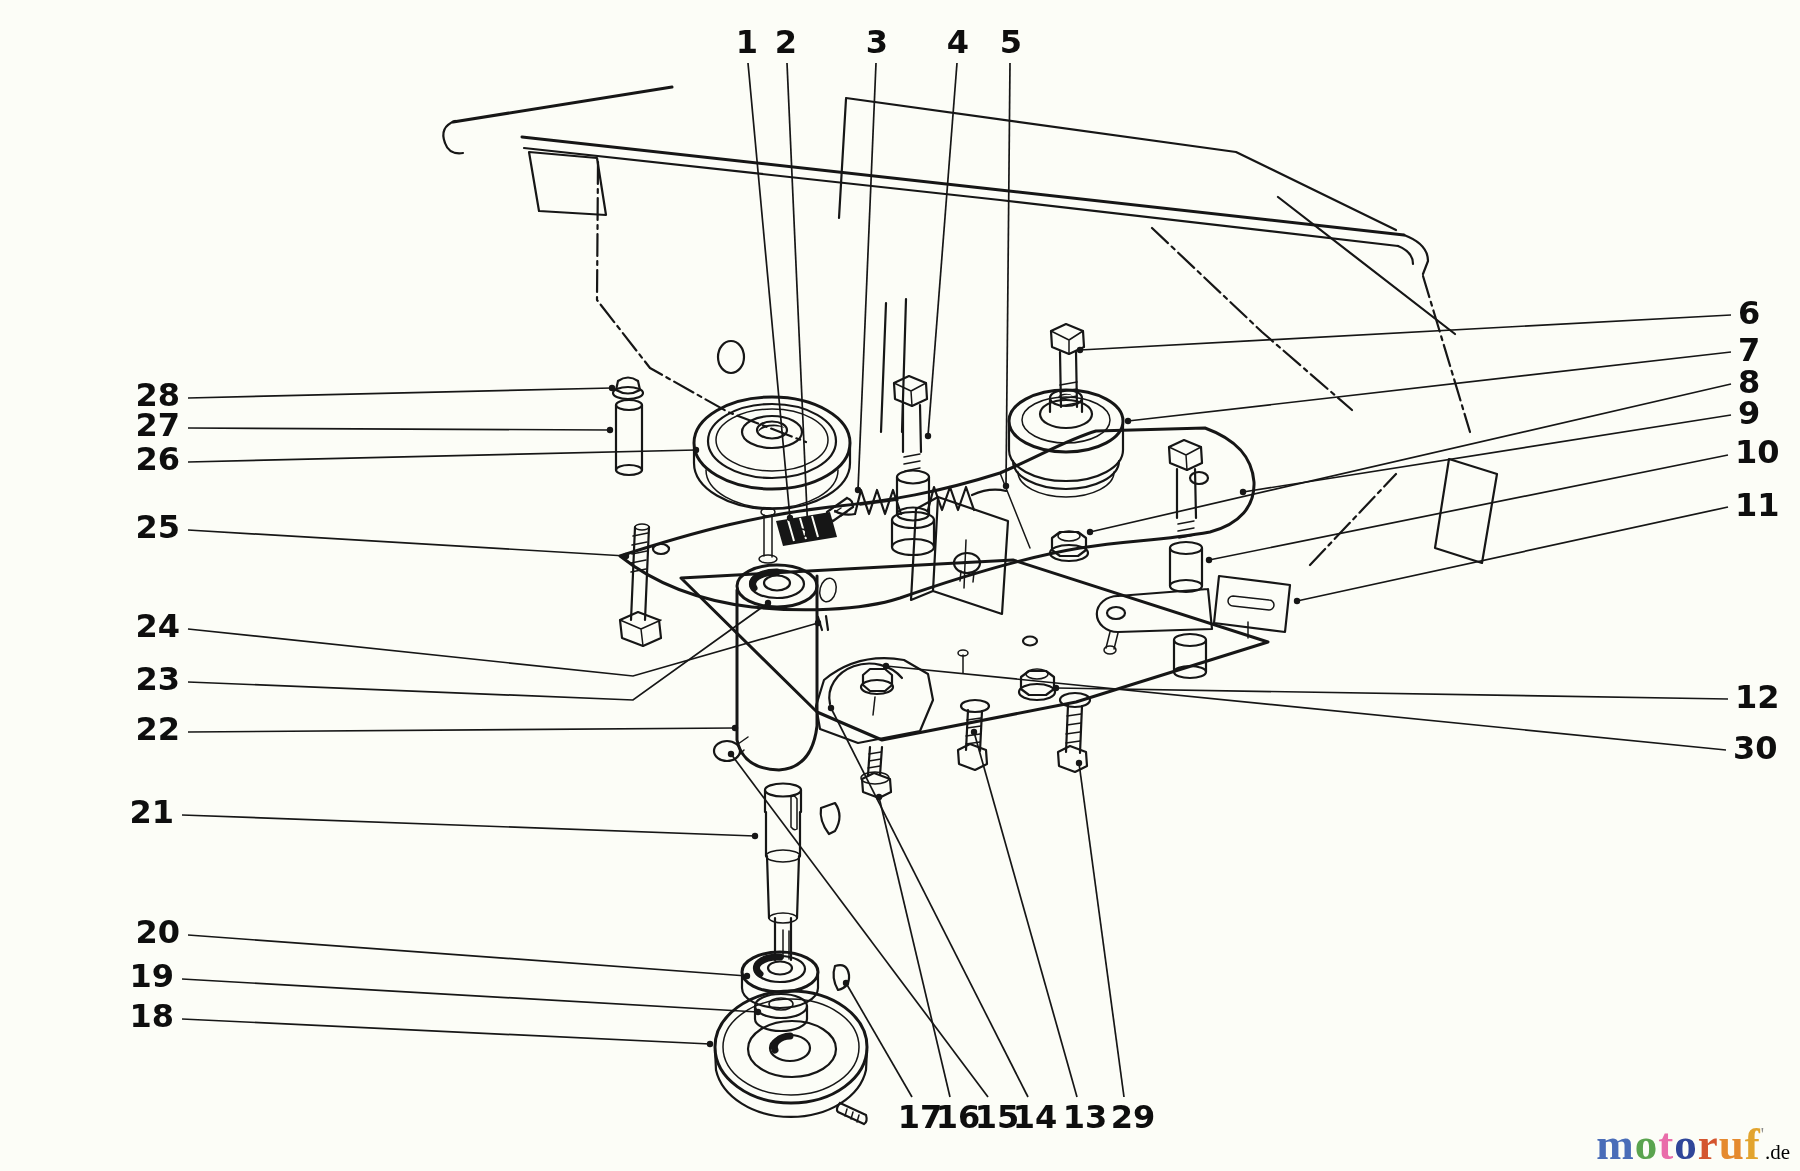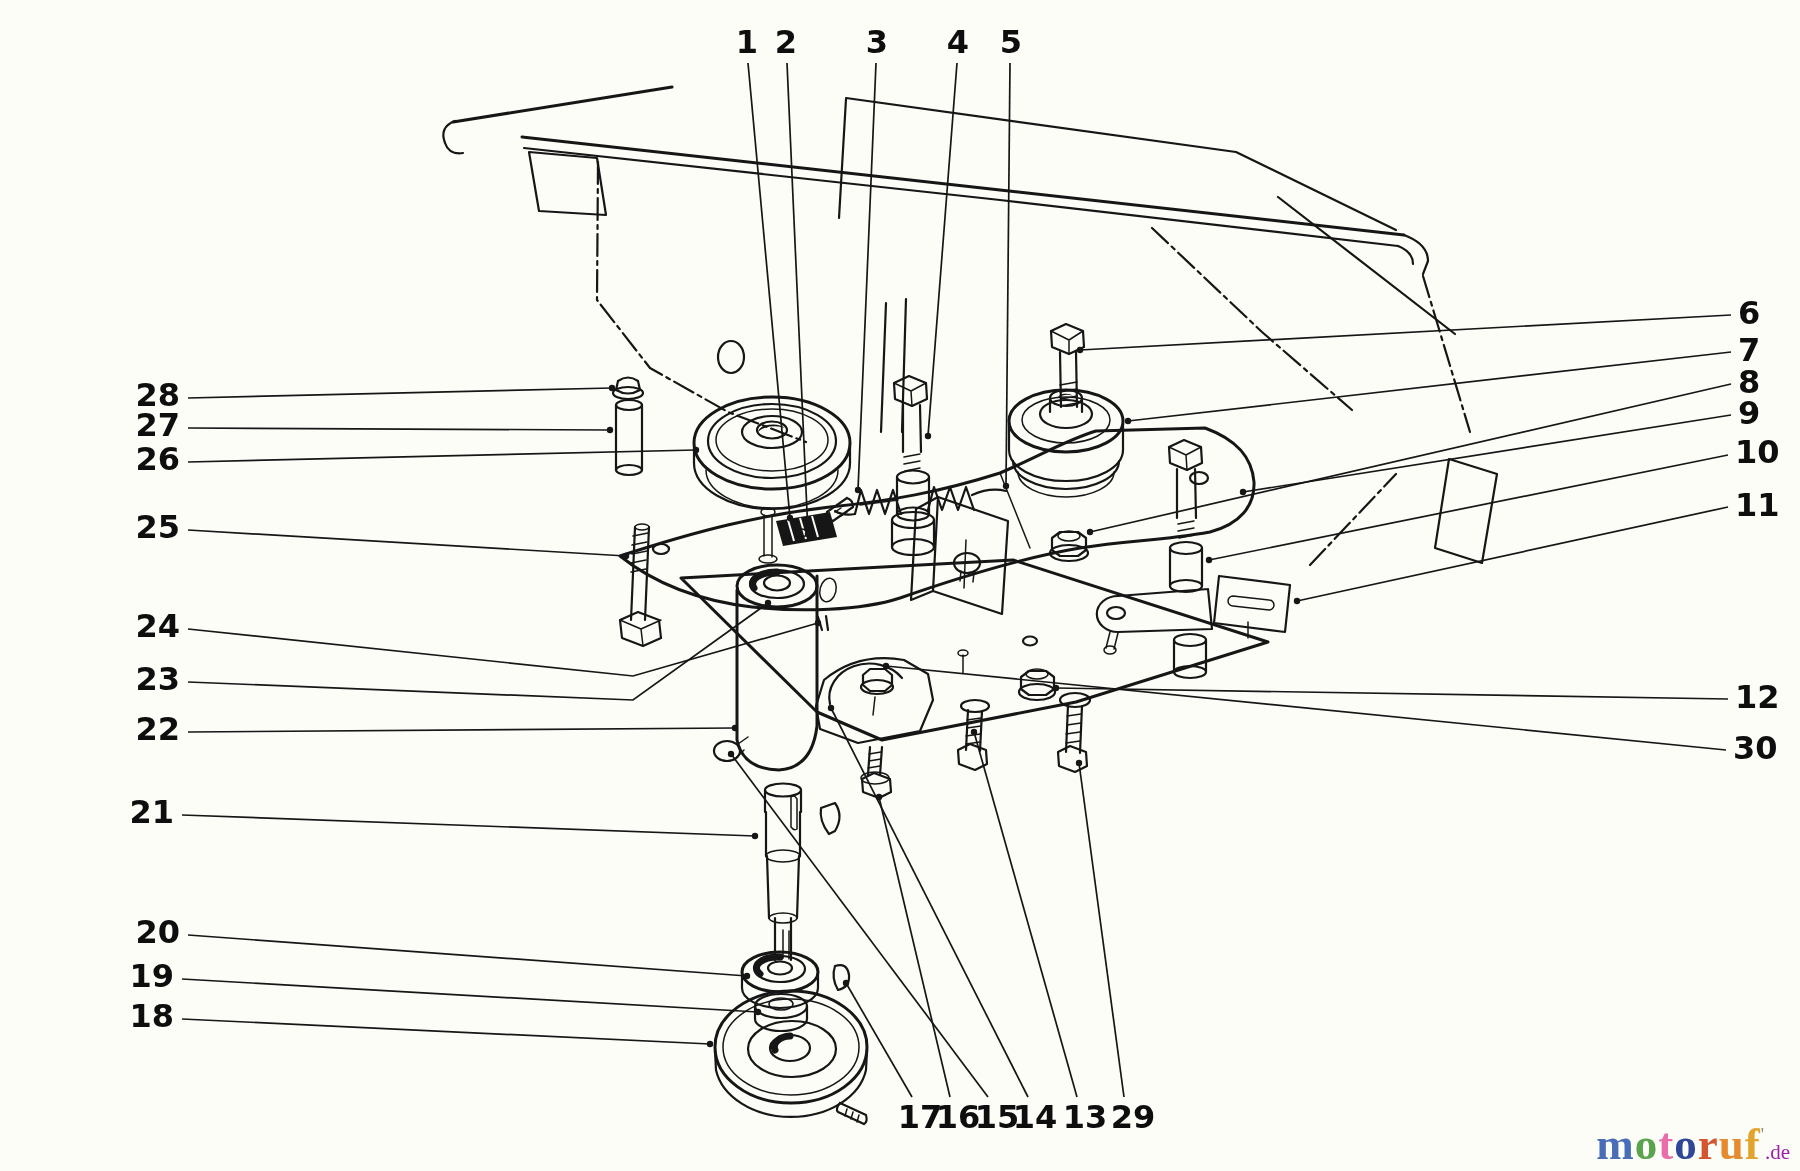--- a/index.html
+++ b/index.html
@@ -12,21 +12,21 @@
   .phantom{stroke-dasharray:22 5 4 5;stroke-width:2.2}
   .dark{fill:#161616;stroke:none}
   .hatchw{stroke:#fcfdf7;stroke-width:2;fill:none}
   .leader{fill:none;stroke:#161616;stroke-width:1.7}
   .leader-dot{fill:#161616;stroke:none}
   .callout-num{font-family:"DejaVu Sans",sans-serif;font-weight:700;font-size:32px;fill:#0e0e0e}
   .watermark{position:absolute;right:10px;bottom:4px;
              font-family:"Liberation Serif",serif;font-weight:700;font-size:45px;line-height:1;
              letter-spacing:1px;white-space:nowrap}
   .watermark .tick{font-size:18px;color:#8a8a8a;vertical-align:18px;font-weight:400}
-  .watermark .suffix{font-size:21px;color:#a21caf;font-weight:400;letter-spacing:0}
+  .watermark .suffix{font-size:21px;color:#000000;font-weight:400;letter-spacing:0}
 </style>
 </head>
 <body>
 
 <svg id="diagram-svg" width="1800" height="1171" viewBox="0 0 1800 1171">
 
   <g>
     <path class="ln s2" d="M455,121 q-16,6 -10,22 q4,12 18,10"></path>
     <path class="ln" d="M453,122 L672,87"></path>
     <path class="ln" d="M522,137 L1000,190 L1404,235"></path>

